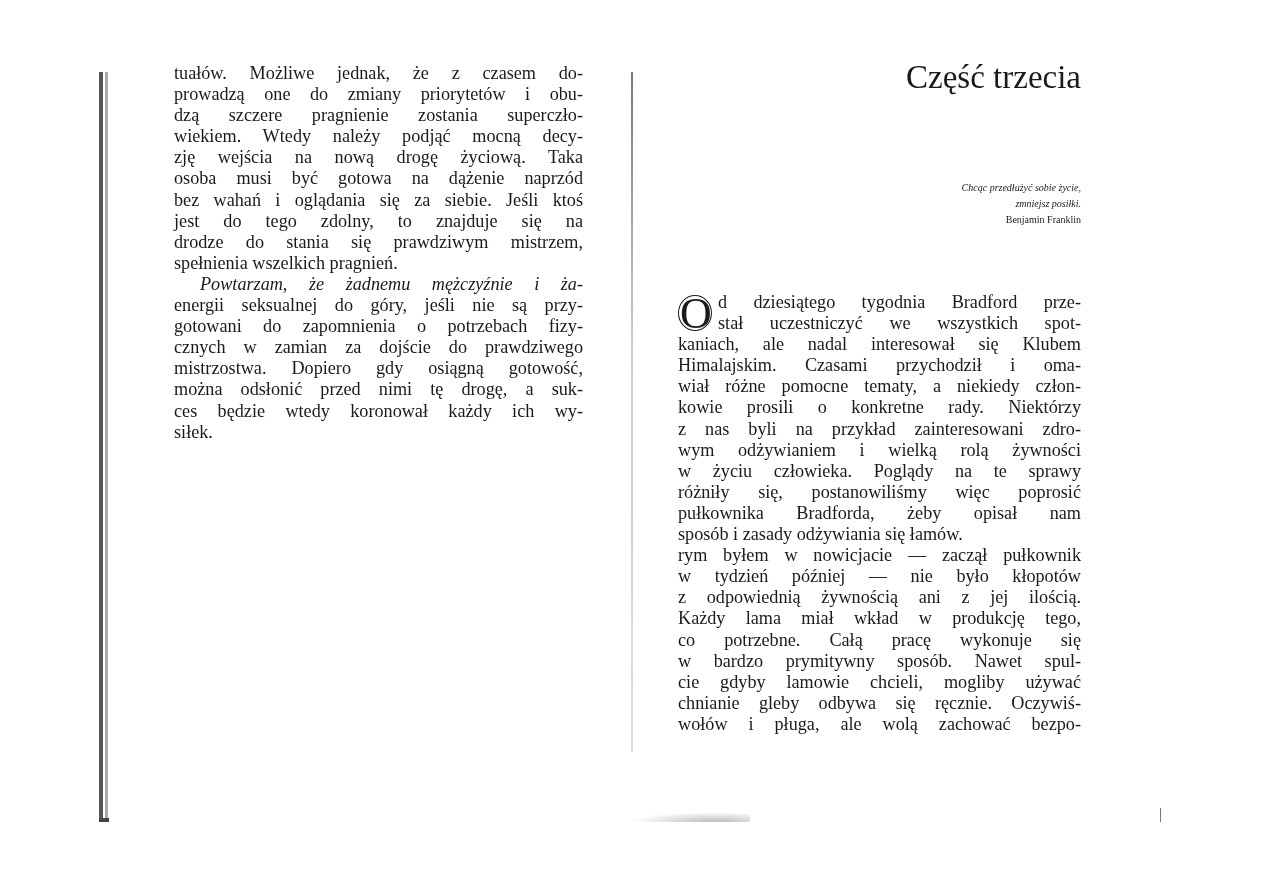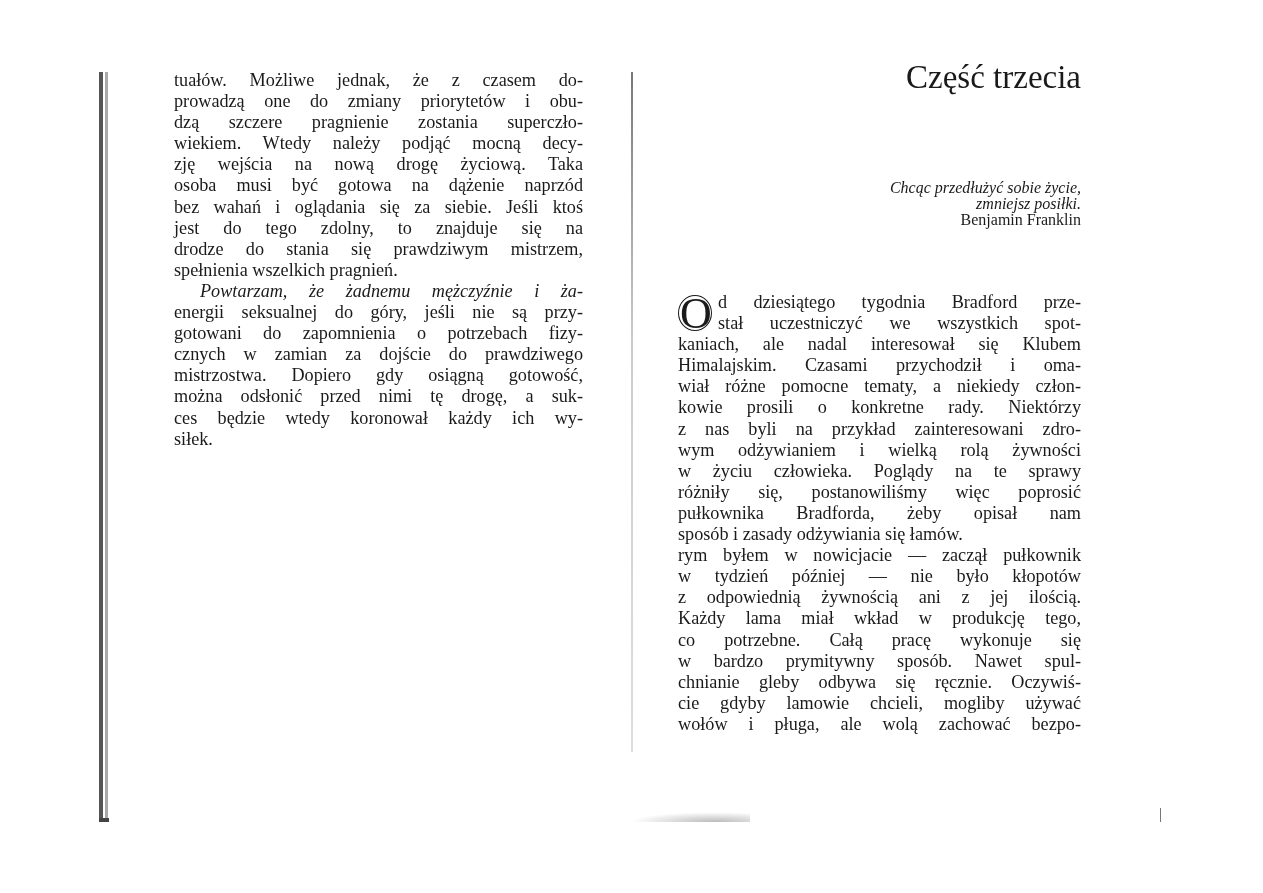--- a/index.html
+++ b/index.html
@@ -13,32 +13,32 @@
     .bind-bar-foot { position: absolute; left: 99px; top: 818px; width: 10px; height: 4px; background: #444; }
 
     
     .gutter-line { position: absolute; left: 631px; top: 72px; width: 2px; height: 680px;
                    background: linear-gradient(#777, #ccc 40%, #ddd); }
     .gutter-shadow { position: absolute; left: 630px; top: 812px; width: 120px; height: 10px;
                      background: radial-gradient(ellipse at 70% 100%, #bbb, transparent 70%); }
     .right-edge-tick { position: absolute; left: 1160px; top: 808px; width: 1px; height: 14px; background: #777; }
 
     
-    .left-col { position: absolute; left: 174px; top: 70px; width: 409px;
+    .left-col { position: absolute; left: 174px; top: 63px; width: 409px;
                 font-size: 18.2px; line-height: 21.1px; text-align: justify; }
     .line { display: block; white-space: nowrap; text-align-last: justify; height: 21.1px; }
     .line.last { text-align-last: left; }
     .line.indent { padding-left: 26px; font-style: italic; }
 
     
     .part-title { position: absolute; left: 880px; top: 58px; width: 201px; height: 42px; overflow: hidden;
                   text-align: right; font-size: 33px; line-height: 46px; }
     .part-title span { display: block; margin-top: -4px; }
     .epigraph { position: absolute; left: 840px; top: 180px; width: 241px; text-align: right;
-                font-size: 16px; line-height: 16px; }
+                font-size: 10px; line-height: 16px; }
     .epigraph .q { font-style: italic; display: block; }
     .epigraph .author { display: block; }
 
     .right-col { position: absolute; left: 678px; top: 292px; width: 403px;
                  font-size: 18.2px; line-height: 21.1px; }
     .dropcap { position: absolute; left: 0; top: 3px; width: 36px; height: 38px;
                font-size: 44px; line-height: 38px; text-align: center; font-weight: normal; }
     .dropcap-ring { position: absolute; left: 0; top: 3px; width: 34px; height: 36px;
                     border: 1.5px solid #1a1a1a; border-radius: 50%; box-sizing: border-box; }
     .right-col .line.dc { padding-left: 40px; }
@@ -100,18 +100,18 @@
     <span class="line">w życiu człowieka. Poglądy na te sprawy</span>
     <span class="line">różniły się, postanowiliśmy więc poprosić</span>
     <span class="line">pułkownika Bradforda, żeby opisał nam</span>
     <span class="line last">sposób i zasady odżywiania się łamów.</span>
     <span class="line">rym byłem w nowicjacie — zaczął pułkownik</span>
     <span class="line">w tydzień później — nie było kłopotów</span>
     <span class="line">z odpowiednią żywnością ani z jej ilością.</span>
     <span class="line">Każdy lama miał wkład w produkcję tego,</span>
     <span class="line">co potrzebne. Całą pracę wykonuje się</span>
     <span class="line">w bardzo prymitywny sposób. Nawet spul-</span>
+    <span class="line">cie gdyby lamowie chcieli, mogliby używać</span>
     <span class="line">chnianie gleby odbywa się ręcznie. Oczywiś-</span>
-    <span class="line">cie gdyby lamowie chcieli, mogliby używać</span>
     <span class="line">wołów i pługa, ale wolą zachować bezpo-</span>
   </div>
 
 </div>
 
 </body></html>

